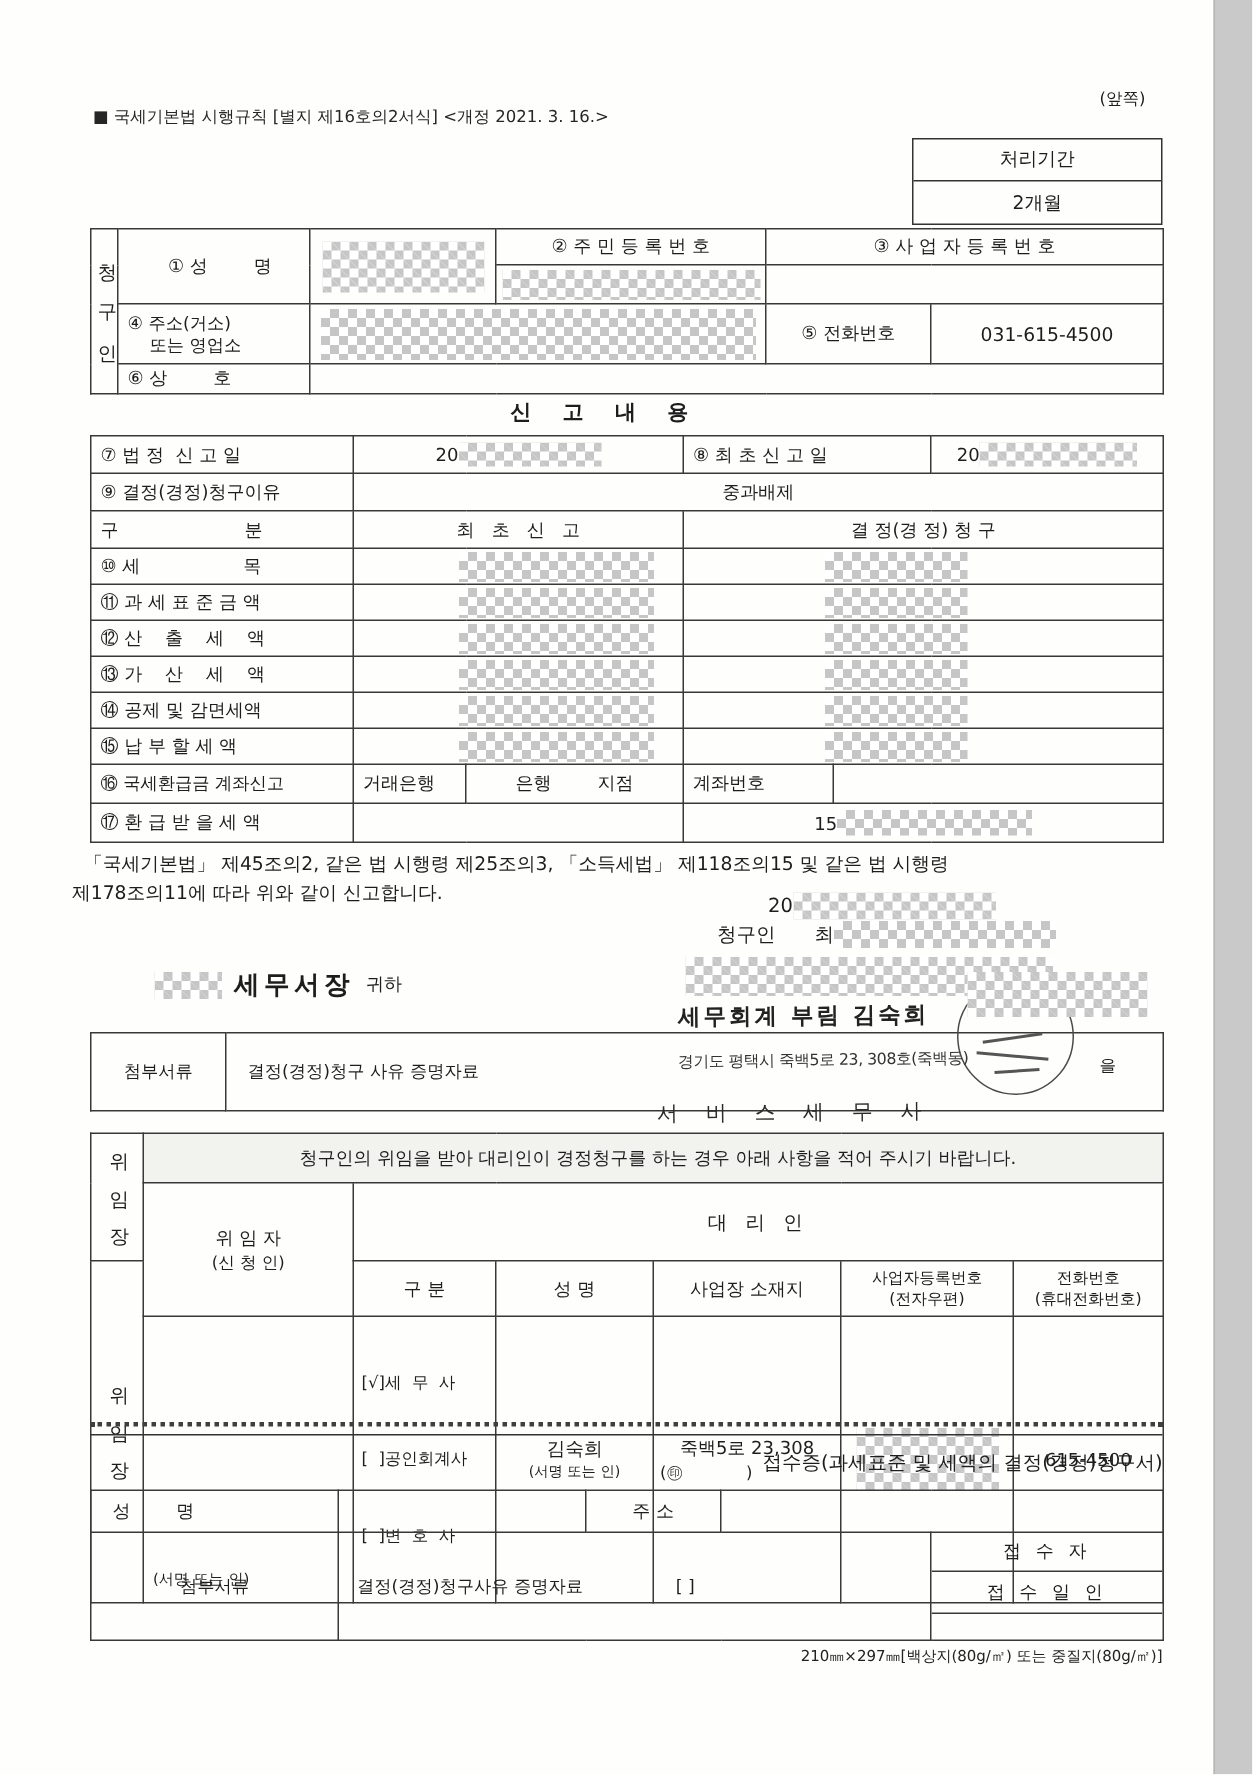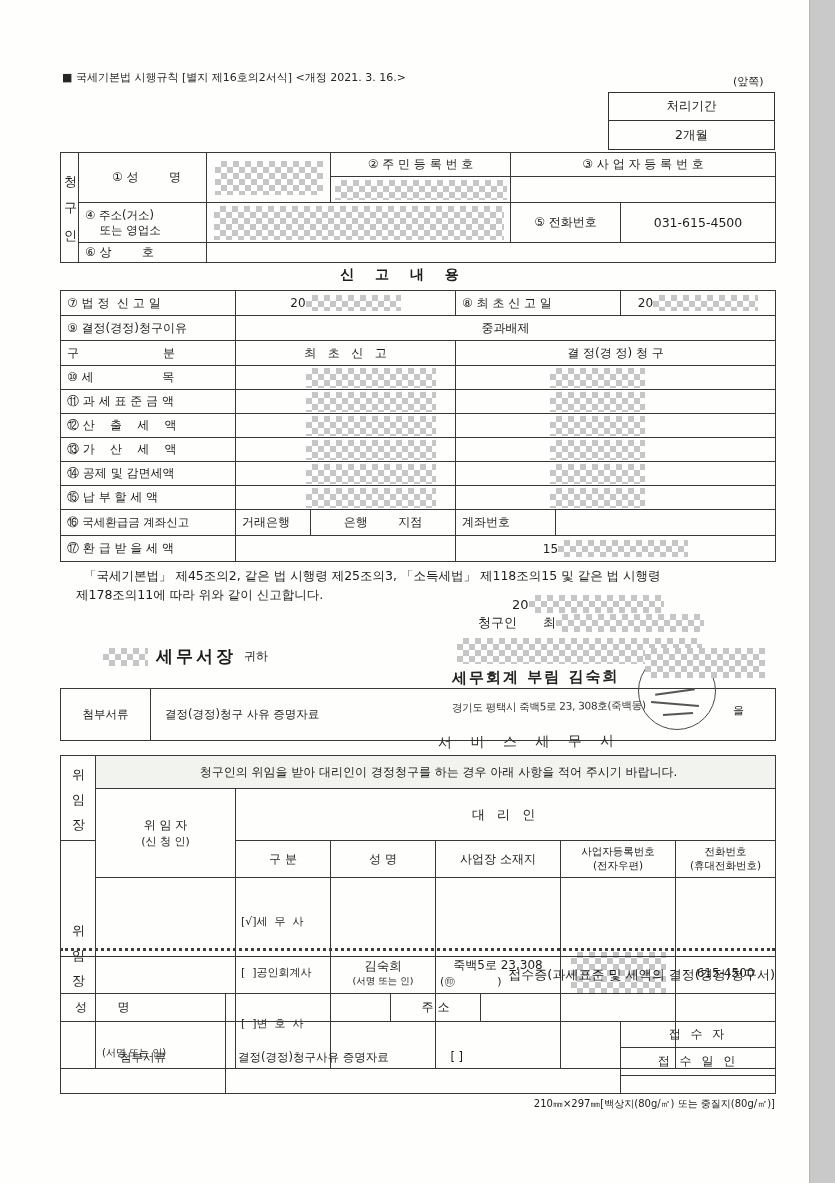--- a/index.html
+++ b/index.html
@@ -82,21 +82,21 @@
   .footer-note { font-size:10px; text-align:right; color:#222; }
 </style>
 </head>
 <body>
 
 <div class="page">
 
   <div class="scan-strip"></div>
 
   <div class="abs form-ref" style="left:62px; top:70px;">■ 국세기본법 시행규칙 [별지 제16호의2서식] &lt;개정 2021. 3. 16.&gt;</div>
-  <div class="abs page-side" style="left:733px; top:74px;">(앞쪽)</div>
+  <div class="abs page-side" style="left:733px; top:58px;">(앞쪽)</div>
 
   <div class="abs proc-box" style="left:608px; top:92px; width:167px; height:58px;">
     <div class="cell">처리기간</div>
     <div class="cell">2개월</div>
   </div>
 
   <table class="abs" style="left:60px; top:152px; width:715px; border:1.5px solid #333;">
     <colgroup>
         <col style="width:18px">
         <col style="width:128px">
@@ -240,21 +240,21 @@
       <td colspan="3">
             <div class="flex-c">
               <span>15</span>
               <span class="rd" style="width:130px; height:17px; display:inline-block;"></span>
             </div>
           </td>
     </tr>
   </tbody>
     </table>
 
-  <div class="abs para" style="left:76px; top:567px; width:715px;">
+  <div class="abs para" style="left:48px; top:567px; width:715px;">
     <div class="pre">  「국세기본법」 제45조의2, 같은 법 시행령 제25조의3, 「소득세법」 제118조의15 및 같은 법 시행령</div>
     <div>제178조의11에 따라 위와 같이 신고합니다.</div>
   </div>
 
   <div class="abs" style="left:512px; top:595px; display:flex; align-items:center;">
     <span style="font-size:13px;">20</span>
     <span class="rd" style="width:135px; height:18px; display:inline-block;"></span>
   </div>
   <div class="abs" style="left:478px; top:614px; display:flex; align-items:center; gap:26px;">
     <span style="font-size:13px;">청구인</span>

